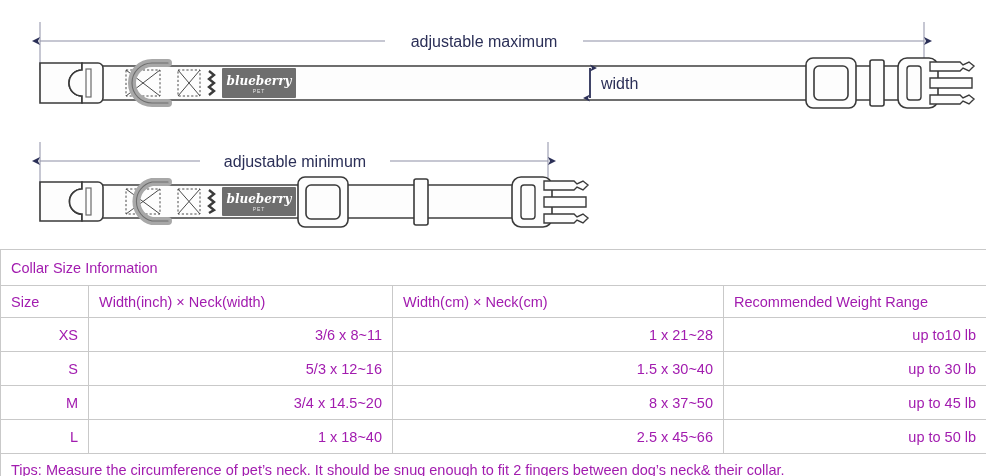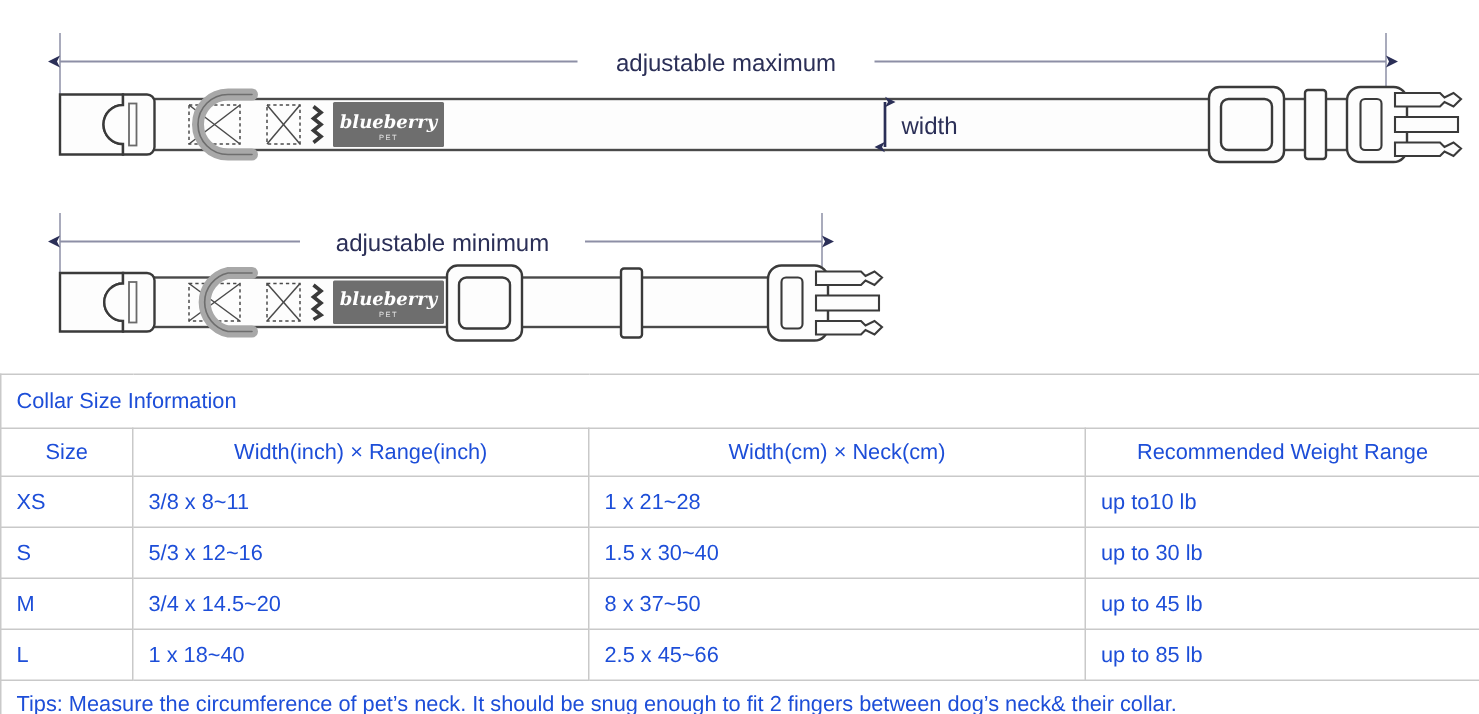--- a/index.html
+++ b/index.html
@@ -29,28 +29,28 @@
   }
 
   
   #size-table{
     position:absolute;left:0;top:249px;width:986px;
     border-collapse:collapse;table-layout:fixed;
   }
   #size-table td{
     border:1px solid #c9c9c9;
     font-size:14.5px;
-    color:#1d4ed8;
+    color:#a21caf;
     padding:0 10px;
     vertical-align:middle;
     background:#fff;
   }
   .title-cell{height:35px;text-align:left;font-size:15px;}
-  .hdr-cell{height:31px;text-align:center;}
-  .body-cell{height:33px;text-align:left;margin-left:24px;}
+  .hdr-cell{height:31px;text-align:left;}
+  .body-cell{height:33px;text-align:right;margin-left:24px;}
   .tips-cell{height:32px;text-align:left;font-size:14.5px;}
   .col-size{width:88px;}
   .col-inch{width:304px;}
   .col-cm{width:331px;}
   .col-wt{width:263px;}
 </style>
 </head>
 <body>
 
 <div id="diagram-area">
@@ -178,45 +178,45 @@
       <col class="col-inch">
       <col class="col-cm">
       <col class="col-wt">
   </colgroup>
   <tbody>
     <tr>
       <td class="title-cell" colspan="4">Collar Size Information</td>
     </tr>
     <tr>
       <td class="hdr-cell">Size</td>
-      <td class="hdr-cell">Width(inch)  ×  Range(inch)</td>
+      <td class="hdr-cell">Width(inch)  ×  Neck(width)</td>
       <td class="hdr-cell">Width(cm)  ×  Neck(cm)</td>
       <td class="hdr-cell">Recommended Weight Range</td>
     </tr>
     <tr>
       <td class="body-cell">XS</td>
-      <td class="body-cell">3/8 x 8~11</td>
+      <td class="body-cell">3/6 x 8~11</td>
       <td class="body-cell">1 x 21~28</td>
       <td class="body-cell">up to10 lb</td>
     </tr>
     <tr>
       <td class="body-cell">S</td>
       <td class="body-cell">5/3 x 12~16</td>
       <td class="body-cell">1.5 x 30~40</td>
       <td class="body-cell">up to 30 lb</td>
     </tr>
     <tr>
       <td class="body-cell">M</td>
       <td class="body-cell">3/4 x 14.5~20</td>
       <td class="body-cell">8 x 37~50</td>
       <td class="body-cell">up to 45 lb</td>
     </tr>
     <tr>
       <td class="body-cell">L</td>
       <td class="body-cell">1 x 18~40</td>
       <td class="body-cell">2.5 x 45~66</td>
-      <td class="body-cell">up to 85 lb</td>
+      <td class="body-cell">up to 50 lb</td>
     </tr>
     <tr>
       <td class="tips-cell" colspan="4">Tips: Measure the circumference of pet’s neck. It should be snug enough to fit 2 fingers between dog’s neck&amp; their collar.</td>
     </tr>
   </tbody>
 </table>
 
 </body></html>

